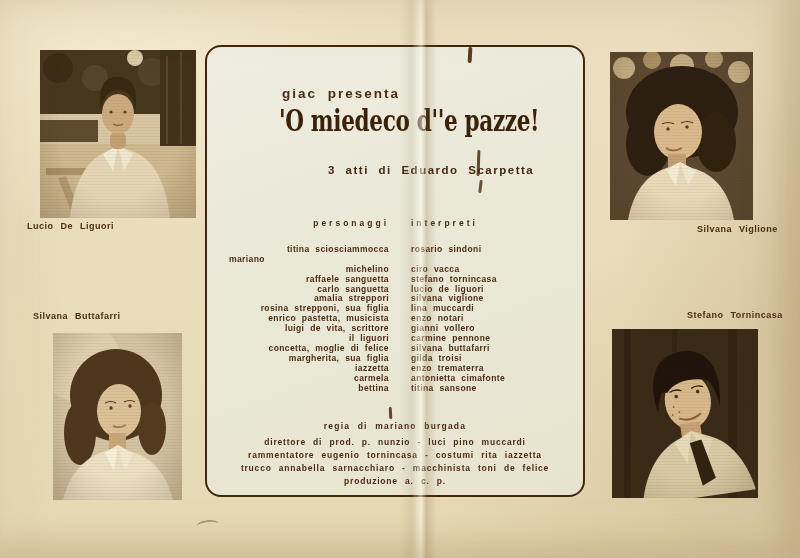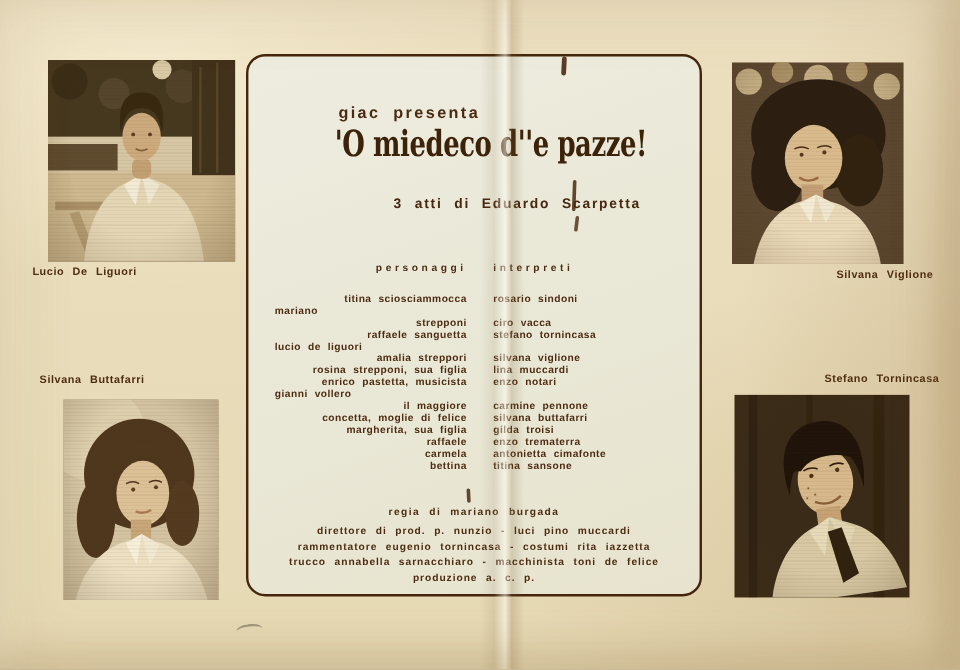--- a/index.html
+++ b/index.html
@@ -217,59 +217,61 @@
         <span class="actor">interpreti</span>
       </div>
       <div class="cast-row">
           <span class="role">titina sciosciammocca</span>
           <span class="actor">rosario sindoni</span>
         </div>
       <div class="cast-row">
           <span class="actor">mariano</span>
         </div>
       <div class="cast-row">
-          <span class="role">strepponi</span>
+          <span class="role">michelino</span>
           <span class="actor">ciro vacca</span>
         </div>
       <div class="cast-row">
           <span class="role">raffaele sanguetta</span>
           <span class="actor">stefano tornincasa</span>
         </div>
       <div class="cast-row">
+          <span class="role">carlo sanguetta</span>
           <span class="actor">lucio de liguori</span>
         </div>
       <div class="cast-row">
           <span class="role">amalia streppori</span>
           <span class="actor">silvana viglione</span>
         </div>
       <div class="cast-row">
           <span class="role">rosina strepponi, sua figlia</span>
           <span class="actor">lina muccardi</span>
         </div>
       <div class="cast-row">
           <span class="role">enrico pastetta, musicista</span>
           <span class="actor">enzo notari</span>
         </div>
       <div class="cast-row">
+          <span class="role">luigi de vita, scrittore</span>
           <span class="actor">gianni vollero</span>
         </div>
       <div class="cast-row">
-          <span class="role">il maggiore</span>
+          <span class="role">il liguori</span>
           <span class="actor">carmine pennone</span>
         </div>
       <div class="cast-row">
           <span class="role">concetta, moglie di felice</span>
           <span class="actor">silvana buttafarri</span>
         </div>
       <div class="cast-row">
           <span class="role">margherita, sua figlia</span>
           <span class="actor">gilda troisi</span>
         </div>
       <div class="cast-row">
-          <span class="role">raffaele</span>
+          <span class="role">iazzetta</span>
           <span class="actor">enzo trematerra</span>
         </div>
       <div class="cast-row">
           <span class="role">carmela</span>
           <span class="actor">antonietta cimafonte</span>
         </div>
       <div class="cast-row">
           <span class="role">bettina</span>
           <span class="actor">titina sansone</span>
         </div>

